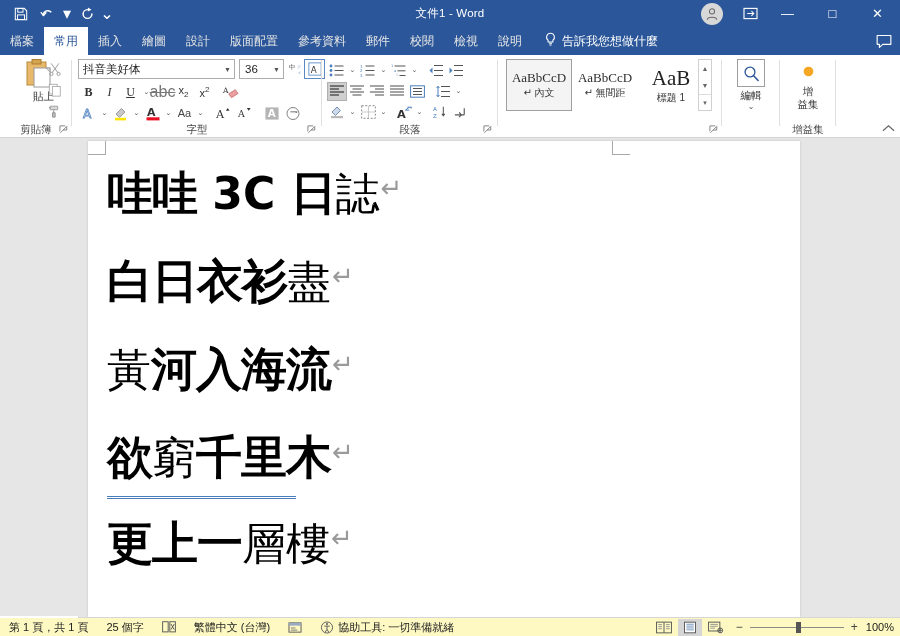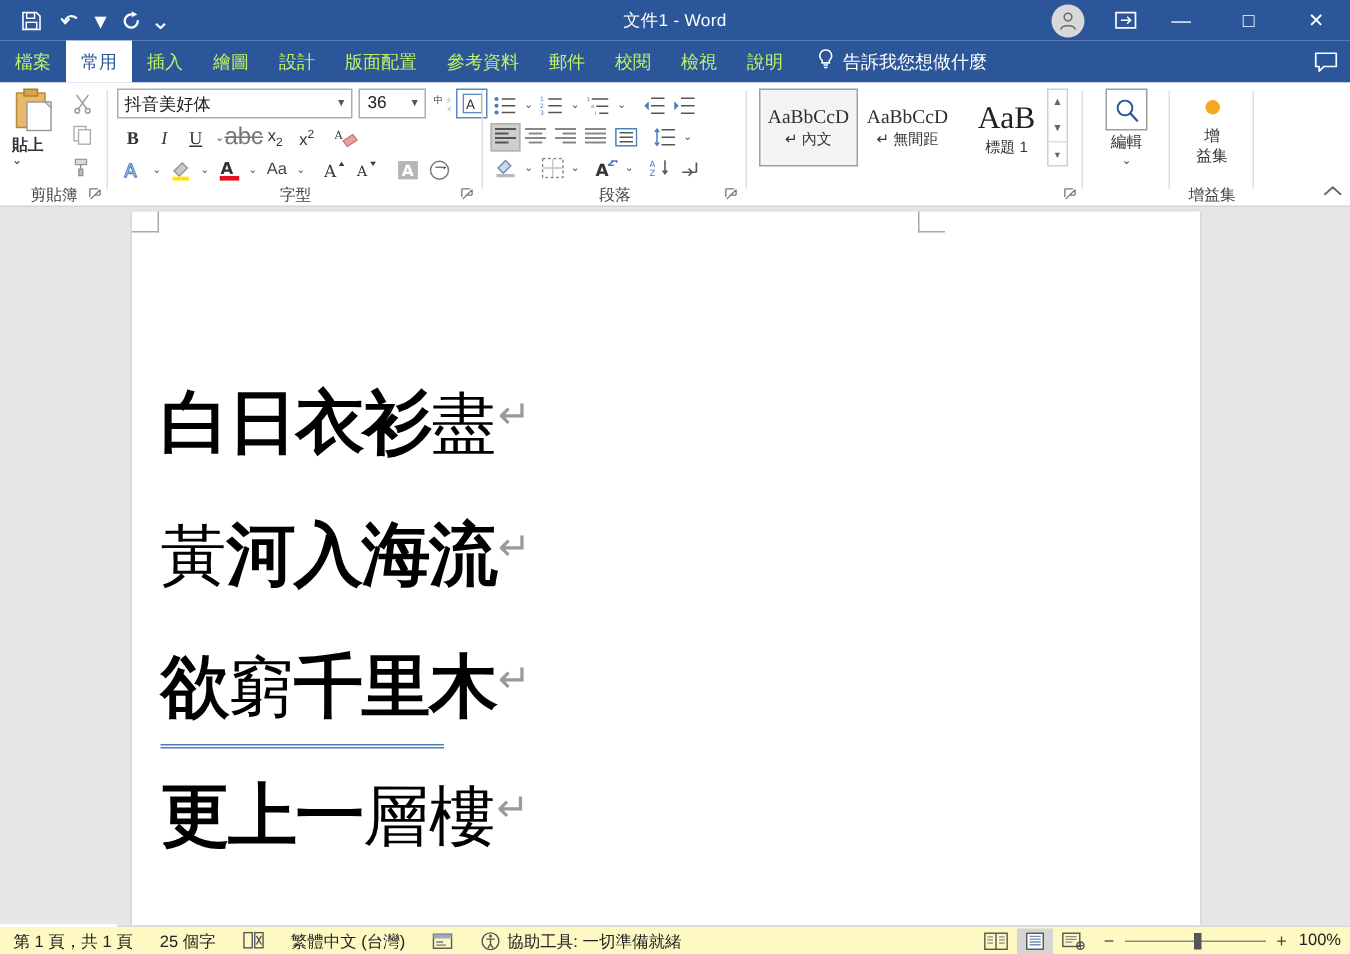--- a/index.html
+++ b/index.html
@@ -44,21 +44,21 @@
   .wbtn { width: 45px; height: 27px; display:flex; align-items:center; justify-content:center; font-size: 13px; }
 
   
   .tabbar {
     position: absolute; top: 27px; left: 0; width: 900px; height: 28px;
     background: #2b579a; color: #ffffff;
     display: flex; align-items: stretch; font-size: 12px;
   }
   .tab {
     padding: 0 10px; display:flex; align-items:center;
-    white-space: nowrap; color: #bef264;
+    white-space: nowrap; color: #e5e5e5;
   }
   .tab.active { background: #ffffff; color: #2b579a; }
   .tellme {
     display:flex; align-items:center; gap:5px; padding-left: 12px;
     font-size: 12px; color: #fff;
   }
   .tab-right { position: absolute; right: 8px; top: 0; height: 28px; display:flex; align-items:center; }
 
   
   .ribbon {
@@ -72,21 +72,21 @@
   }
   .group-sep { position: absolute; top: 5px; width: 1px; height: 66px; background: #e0e0e0; }
   .dlg {
     position: absolute; bottom: 2px; font-size: 9px; color: #666;
   }
 
   
   #g-clipboard { left: 0; width: 72px; }
   .paste-big {
     position:absolute; left: 8px; top: 3px; width: 46px;
-    display:flex; flex-direction:column; align-items:flex-start;font-weight:bold;
+    display:flex; flex-direction:column; align-items:flex-end;
   }
   .paste-lbl { font-size: 10.5px; color:#333; margin-top:1px; }
   .cb-small { position:absolute; left: 44px; width: 22px; height: 20px; display:flex; align-items:center; justify-content:center; }
 
   
   #g-font { left: 72px; width: 250px; }
   .fontname-box {
     position:absolute; left:6px; top:4px; width: 157px; height: 20px;
     border: 1px solid #adadad; background:#fff;
     display:flex; align-items:center; font-size: 11.5px; color: #222; padding-left:4px;
@@ -615,20 +615,23 @@
           <path d="M1 7 7 1.6 13 7" fill="none" stroke="#666" stroke-width="1.3"></path>
         </svg>
     </div>
   </div>
 
   <div class="docarea">
     <div class="page"></div>
     <div class="cropmark cm-tl"></div>
     <div class="cropmark cm-tr"></div>
 
+    <div class="docline" style="top:32px;">
+      <span class="seg-bold">哇哇</span><span class="seg-latin">&nbsp;3C&nbsp;</span><span class="seg-bold">日</span><span class="seg-thin">誌</span><span class="pilcrow">↵</span>
+    </div>
 
     <div class="docline" style="top:120px;">
       <span class="seg-bold">白日衣衫</span><span class="seg-thin">盡</span><span class="pilcrow">↵</span>
     </div>
 
     <div class="docline" style="top:208px;">
       <span class="seg-thin">黃</span><span class="seg-bold">河入海流</span><span class="pilcrow">↵</span>
     </div>
 
     <div class="docline" style="top:296px;">

